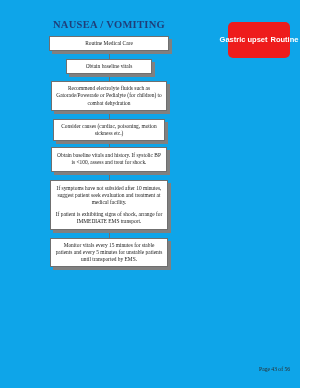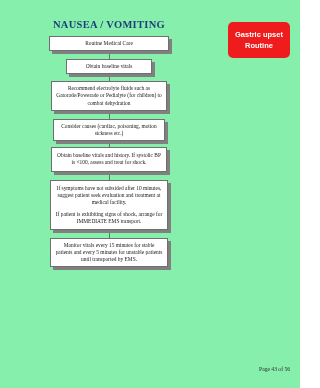--- a/index.html
+++ b/index.html
@@ -11,21 +11,21 @@
     height: 388px;
     background: #ffffff;
     font-family: "Liberation Serif", serif;
     position: relative;
     overflow: hidden;
   }
 
   .page {
     position: absolute;
     inset: 0;
-    background: #86efac;
+    background: #0ea5e9;
   }
 
   
   .doc-title {
     position: absolute;
     left: 0;
     top: 19px;
     width: 218px;
     text-align: center;
     font-family: "Liberation Serif", serif;
@@ -39,21 +39,21 @@
   
   .red-callout {
     position: absolute;
     left: 228px;
     top: 22px;
     width: 62px;
     height: 36px;
     background: #ee1c1c;
     border-radius: 5px;
     display: flex;
-    flex-direction: column;
+    flex-direction: row;
     align-items: center;
     justify-content: center;
     gap: 3px;
   }
   .red-callout .rc-line {
     color: #ffffff;
     font-family: "Liberation Sans", sans-serif;
     font-weight: bold;
     font-size: 7.5px;
     line-height: 1;

